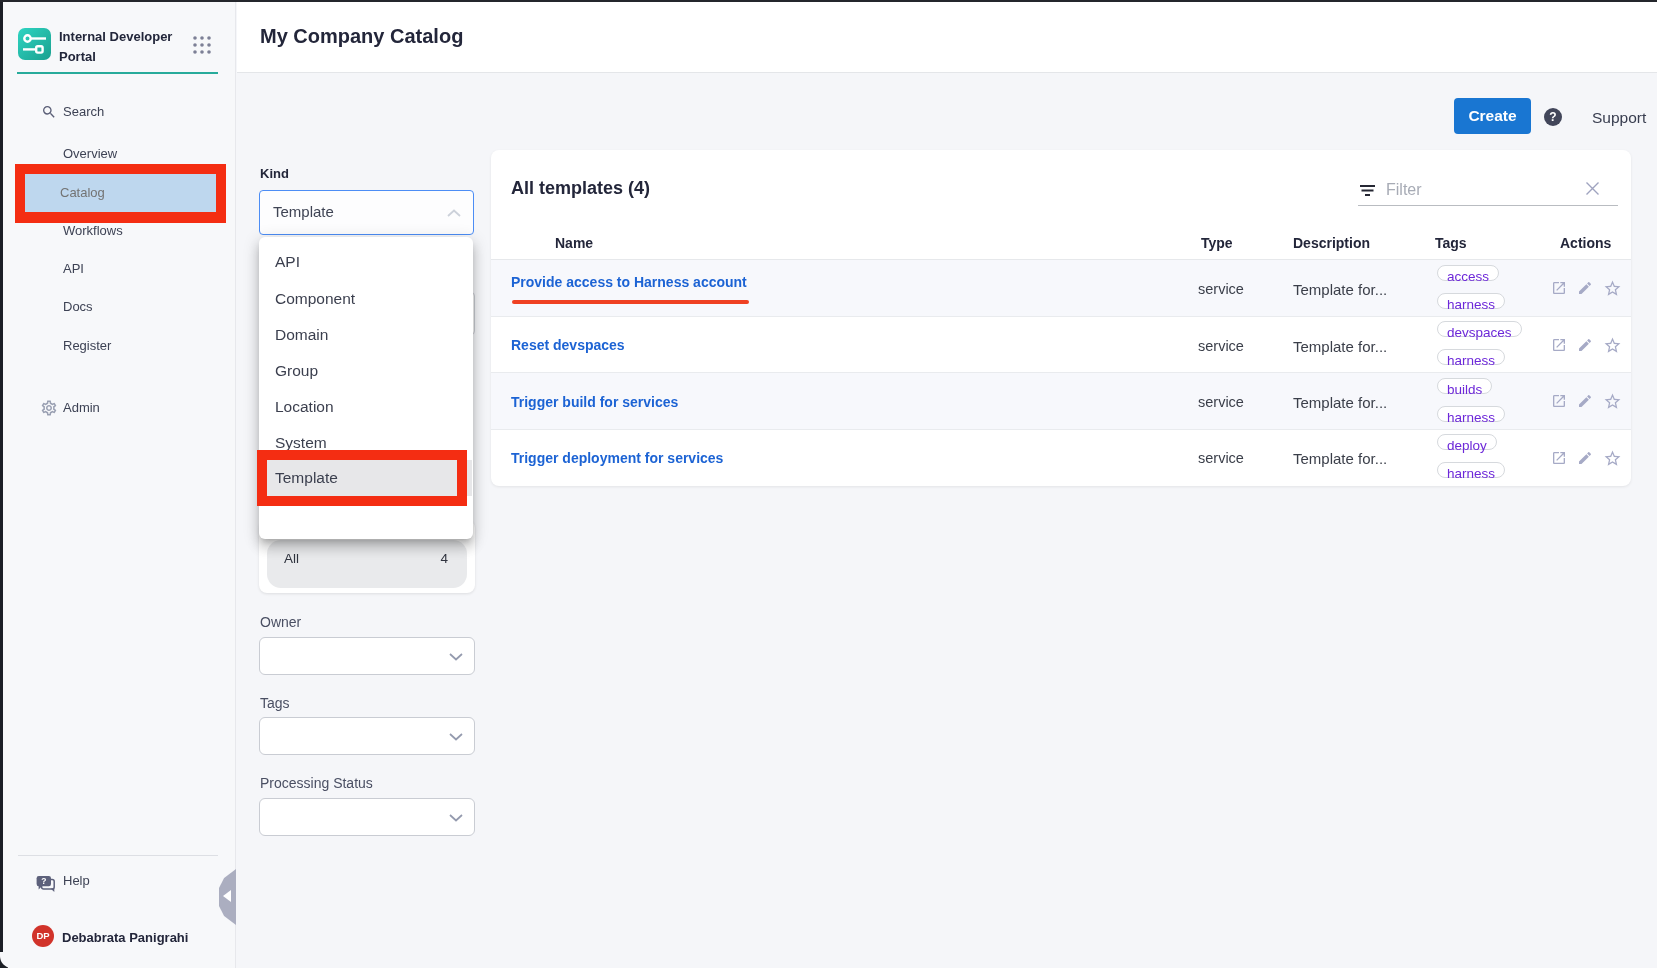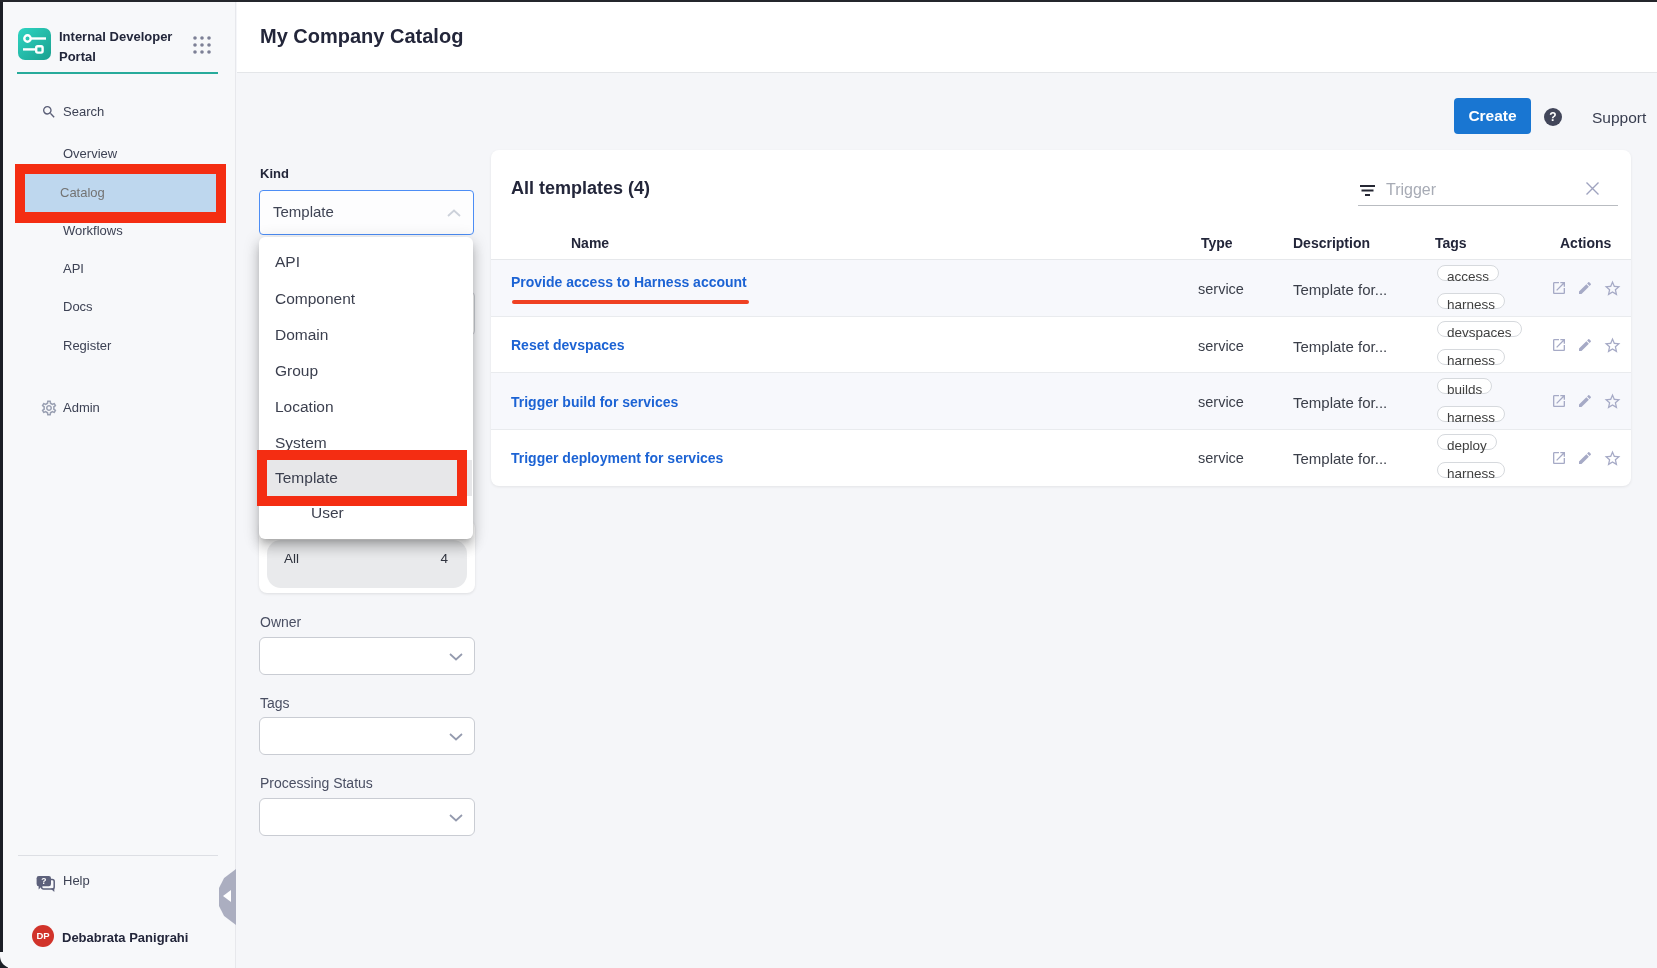--- a/index.html
+++ b/index.html
@@ -66,21 +66,21 @@
   #filterbox .ph { position:absolute; left:28px; top:5px; font-size:16px; color:#a7abb5; }
   .th { position:absolute; top:85px; font-size:14px; font-weight:700; color:#23263a; z-index:2; }
   #thead-line { position:absolute; left:0; top:109px; width:1140px; height:1px; background:#e6e8eb; z-index:2; }
   .row { position:absolute; left:0; width:1140px; height:56px; z-index:0; }
   #tcard svg, #tcard .rname, #tcard .rtype, #tcard .rdesc, #tcard .chip { z-index:2; }
   .row.tint { background:#f7f8fc; }
   .rowsep { position:absolute; left:0; width:1140px; height:1px; background:#e9ebee; }
   .rname { position:absolute; left:20px; font-size:14px; font-weight:700; color:#1c63d4; }
   .rtype { position:absolute; left:707px; font-size:14.5px; color:#3a3e49; }
   .rdesc { position:absolute; left:802px; font-size:15px; color:#3a3e49; }
-  .chip { position:absolute; left:946px; height:16px; border:1px solid #d6d9dd; border-radius:10px; background:#fff; font-size:13.5px; color:#404040; line-height:22px; padding:0 9px; }
+  .chip { position:absolute; left:946px; height:16px; border:1px solid #d6d9dd; border-radius:10px; background:#fff; font-size:13.5px; color:#6d28d9; line-height:22px; padding:0 9px; }
   #red-underline { left:512px; top:300px; width:237px; height:4px; background:#ef4123; border-radius:2px; z-index:8; }
 </style>
 </head>
 <body>
 <div class="abs" id="topline"></div>
 <div class="abs" id="leftstrip"></div>
 <div class="abs" id="blcorner"></div>
 <div class="abs" id="blcorner-in"></div>
 
 <div class="abs" id="sidebar">
@@ -190,26 +190,26 @@
 </div>
 
 <div class="abs" id="tcard">
   <div id="tc-title">All templates (4)</div>
   <div id="filterbox">
     <svg width="16" height="12" viewBox="0 0 16 12" style="position:absolute; left:2px; top:9px;">
       <rect x="0" y="0" width="15" height="2" fill="#252733"></rect>
       <rect x="1.5" y="4.5" width="12" height="2" fill="#252733"></rect>
       <rect x="5" y="9" width="5" height="2" fill="#252733"></rect>
     </svg>
-    <span class="ph">Trigger</span>
+    <span class="ph">Filter</span>
     <svg width="15" height="15" viewBox="0 0 15 15" style="position:absolute; right:18px; top:5px;">
       <path d="M1.5 1.5l12 12M13.5 1.5l-12 12" stroke="#9fa3bf" stroke-width="1.4"></path>
     </svg>
   </div>
-  <div class="th" style="left:32px;padding-left:48px;">Name</div>
+  <div class="th" style="left:16px;padding-left:48px;">Name</div>
   <div class="th" style="left:710px;">Type</div>
   <div class="th" style="left:802px;">Description</div>
   <div class="th" style="left:944px;">Tags</div>
   <div class="th" style="left:1069px;">Actions</div>
   <div id="thead-line"></div>
 
   <svg width="16" height="16" viewBox="0 0 24 24" style="position:absolute; left:1060px; top:130px;">
       <path fill="#a6aac6" d="M19 19H5V5h7V3H5c-1.11 0-2 .9-2 2v14c0 1.1.89 2 2 2h14c1.1 0 2-.9 2-2v-7h-2v7zM14 3v2h3.59l-9.83 9.83 1.41 1.41L19 6.41V10h2V3h-7z"></path>
     </svg>
   <svg width="16" height="16" viewBox="0 0 24 24" style="position:absolute; left:1086px; top:130px;">
@@ -281,17 +281,17 @@
 </div>
 
 <div class="abs" id="red-underline"></div>
 <div class="abs" id="dropdown">
   <div class="dd-item" style="top:16px;">API</div>
   <div class="dd-item" style="top:53px;">Component</div>
   <div class="dd-item" style="top:89px;">Domain</div>
   <div class="dd-item" style="top:125px;">Group</div>
   <div class="dd-item" style="top:161px;">Location</div>
   <div class="dd-item" style="top:197px;">System</div>
-  <div class="dd-item" style="top:267px;margin-left:36px;">User</div>
+  <div class="dd-item" style="top:255px;margin-left:36px;">User</div>
 </div>
 <div class="abs" id="dd-grey"></div>
 <div class="abs" id="dd-red"></div>
 <div id="dd-template">Template</div>
 
 </body></html>

